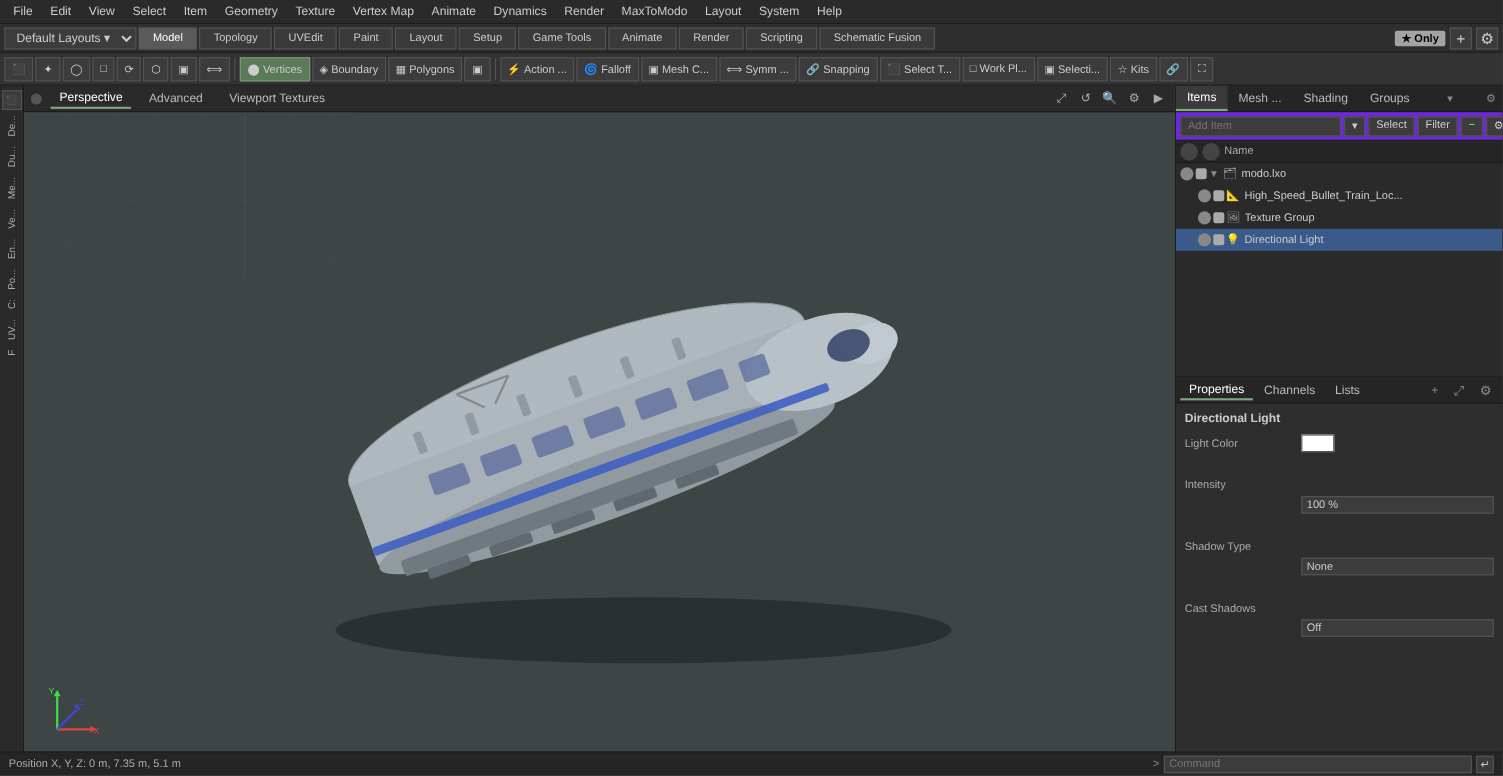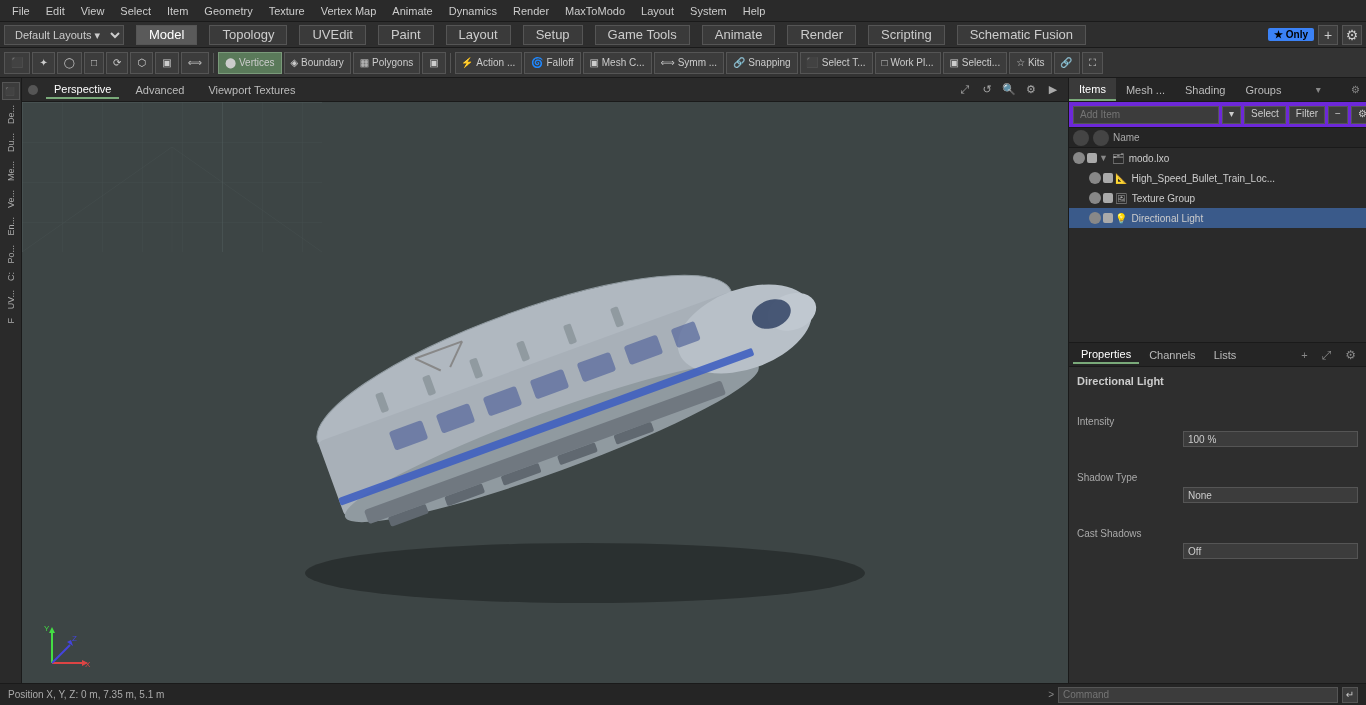--- a/index.html
+++ b/index.html
@@ -31,54 +31,54 @@
     }
 
     
     #layout-bar {
       height: 26px;
       background: #2e2e2e;
       display: flex;
       align-items: center;
       padding: 0 4px;
       border-bottom: 1px solid #1a1a1a;
-      gap: 12px;
+      gap: 2px;
     }
     .layout-dropdown {
       background: #3c3c3c;
       border: 1px solid #555;
       color: #ccc;
       padding: 2px 6px;
       font-size: 11px;
       cursor: pointer;
       height: 20px;
     }
     .layout-tab {
       padding: 3px 12px;
-      font-size: 13px;
+      font-size: 10px;
       color: #ccc;
       cursor: pointer;
       background: #3a3a3a;
       border: 1px solid #555;
       height: 20px;
       display: flex;
       align-items: center;
     }
     .layout-tab.active {
       background: #5a5a5a;
       color: #fff;
     }
     .layout-spacer { flex: 1; }
     .layout-right {
       display: flex;
       align-items: center;
       gap: 4px;
     }
     .star-badge {
-      background: #3b82f6;
+      background: #a3a3a3;
       color: #000;
       padding: 1px 6px;
       font-size: 10px;
       font-weight: bold;
       border-radius: 2px;
       margin-left: 32px;
     }
     .plus-btn {
       background: #3c3c3c;
       border: 1px solid #555;
@@ -769,20 +769,24 @@
         <div class="prop-tab active">Properties</div>
         <div class="prop-tab">Channels</div>
         <div class="prop-tab">Lists</div>
         <div class="prop-tab-plus">+</div>
         <div class="prop-tab-icon">⤢</div>
         <div class="prop-tab-icon">⚙</div>
       </div>
       <div id="properties-content">
         <div class="prop-header">Directional Light</div>
         <div class="prop-row">
+          <span class="prop-label">Light Color</span>
+          <div class="prop-color-swatch" style="background: #ffffff;"></div>
+        </div>
+        <div class="prop-row">
           <span class="prop-label">Intensity</span>
           <input class="prop-value" type="text" value="100 %" style="">
         </div>
         <div class="prop-row">
           <span class="prop-label">Shadow Type</span>
           <input class="prop-value" type="text" value="None" style="">
         </div>
         <div class="prop-row">
           <span class="prop-label">Cast Shadows</span>
           <input class="prop-value" type="text" value="Off" style="">

